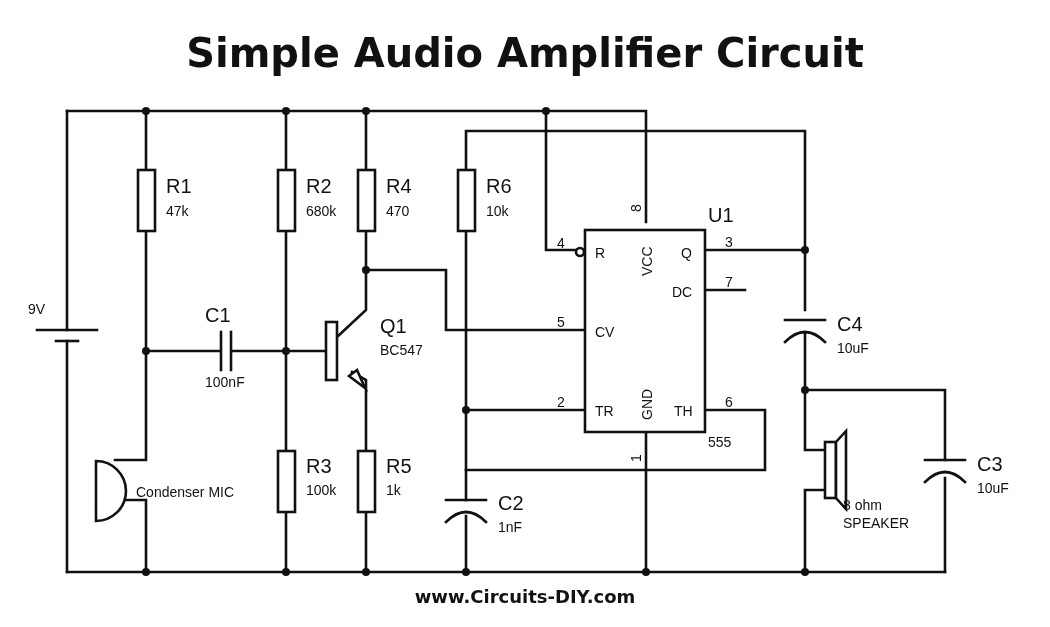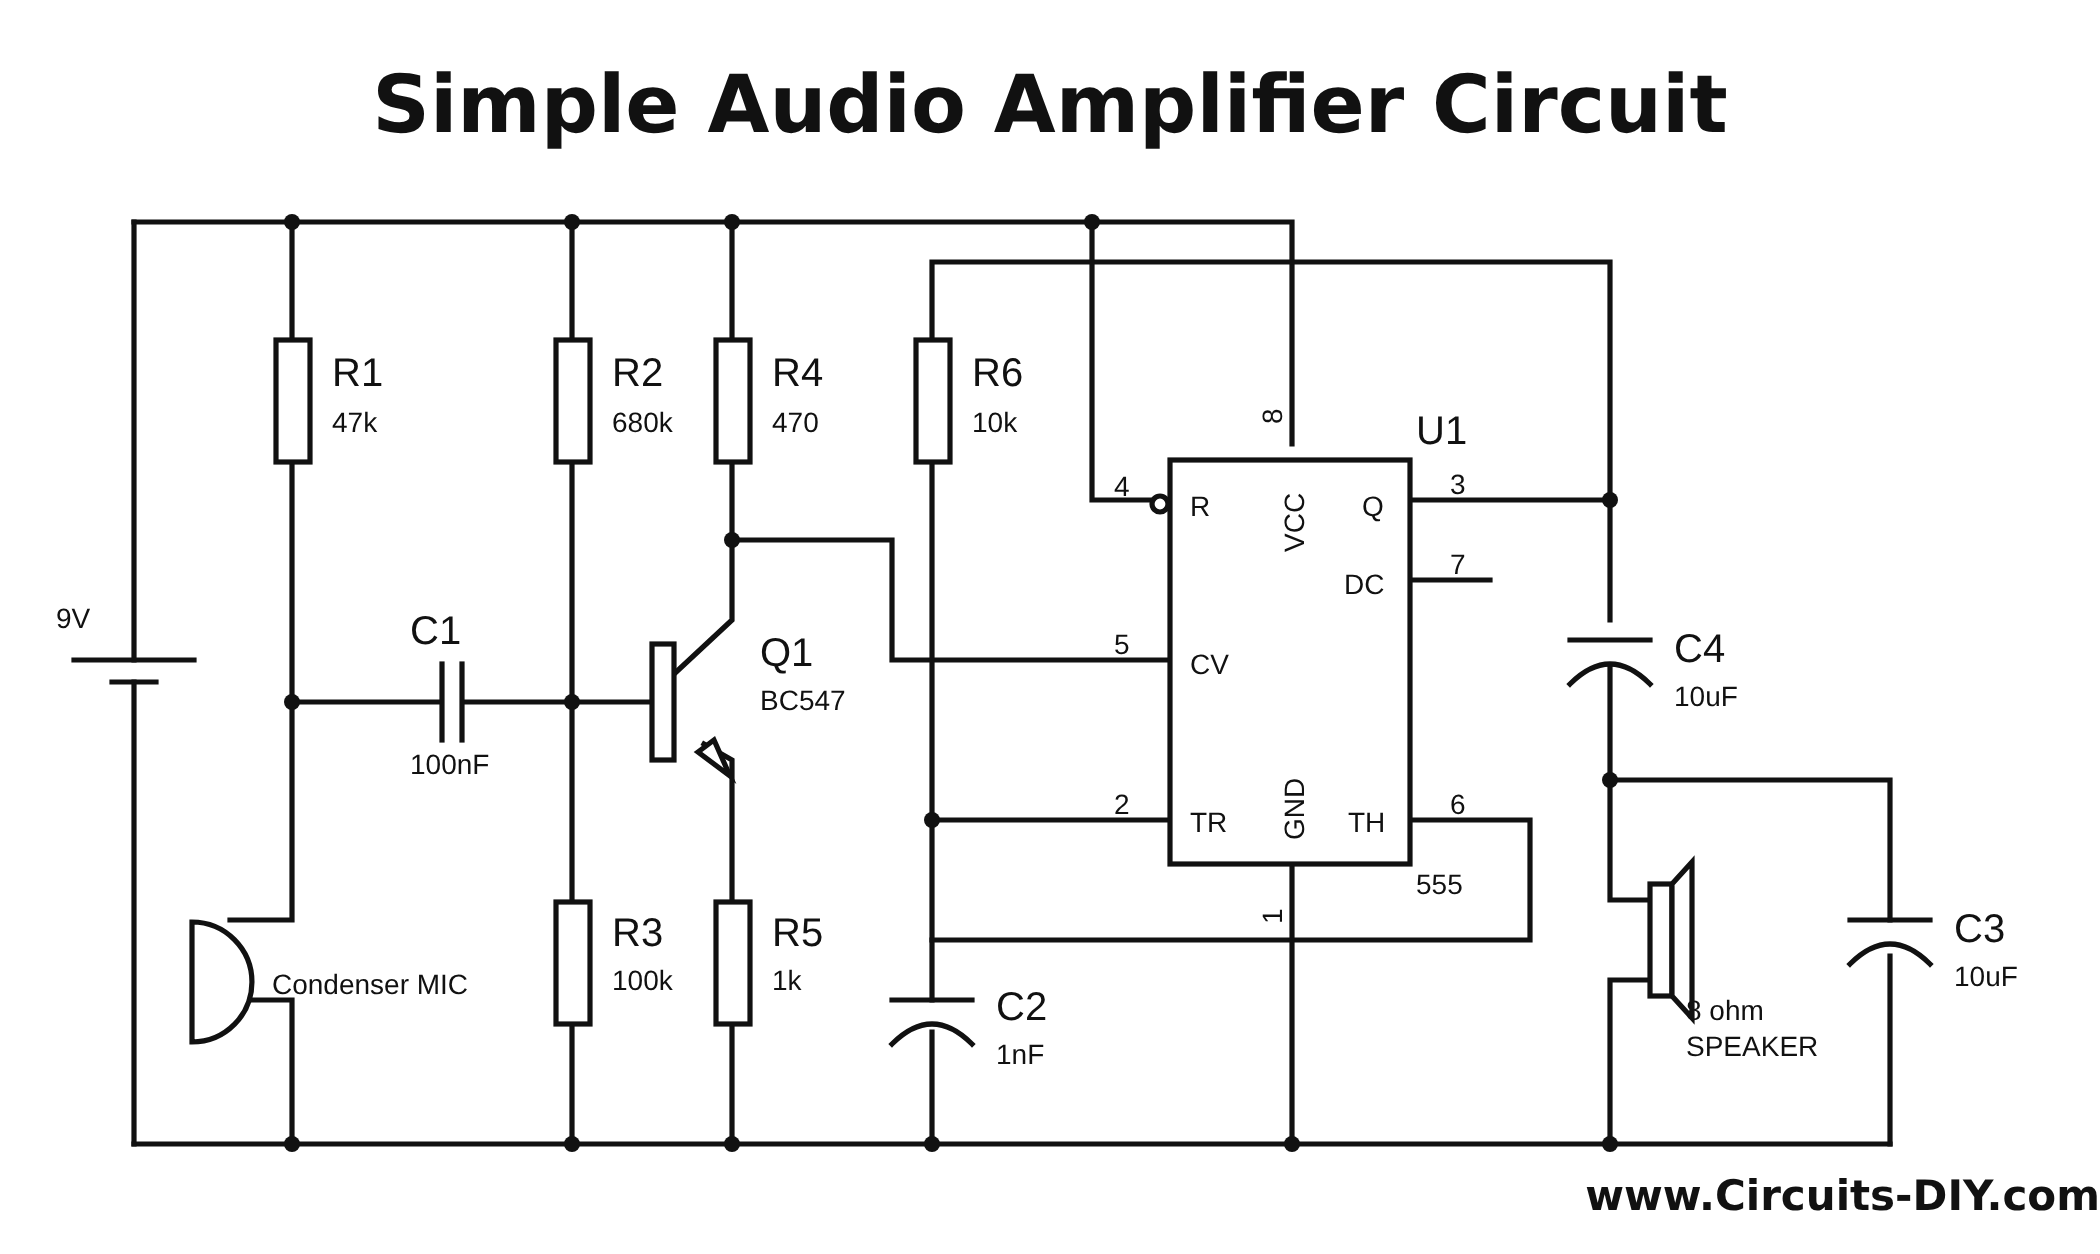--- a/index.html
+++ b/index.html
@@ -1,18 +1,18 @@
 <!DOCTYPE html>
 <html><head>
 <meta charset="utf-8">
 <style>
   html,body{margin:0;padding:0;background:#fff;}
   body{width:1050px;height:627px;position:relative;overflow:hidden;font-family:"Liberation Sans",sans-serif;}
   #title{position:absolute;left:0;top:30px;width:1050px;text-align:center;font-family:"DejaVu Sans",sans-serif;font-weight:bold;font-size:40px;color:#111;letter-spacing:0px;}
-  #footer{position:absolute;left:0;top:586px;width:1050px;text-align:right;font-family:"DejaVu Sans",sans-serif;font-weight:bold;font-size:21px;color:#111;}
+  #footer{position:absolute;left:0;top:586px;width:1050px;text-align:center;font-family:"DejaVu Sans",sans-serif;font-weight:bold;font-size:18px;color:#111;}
   svg{position:absolute;left:0;top:0;}
   .w{stroke:#111;stroke-width:2.6;fill:none;stroke-linecap:square;}
   .c{fill:#fff;stroke:#111;stroke-width:2.6;}
   .d{fill:#111;}
   .lbl{font-family:"Liberation Sans",sans-serif;fill:#111;}
   .big{font-size:20px;}
   .sm{font-size:14px;}
 </style>
 </head>
 <body>

